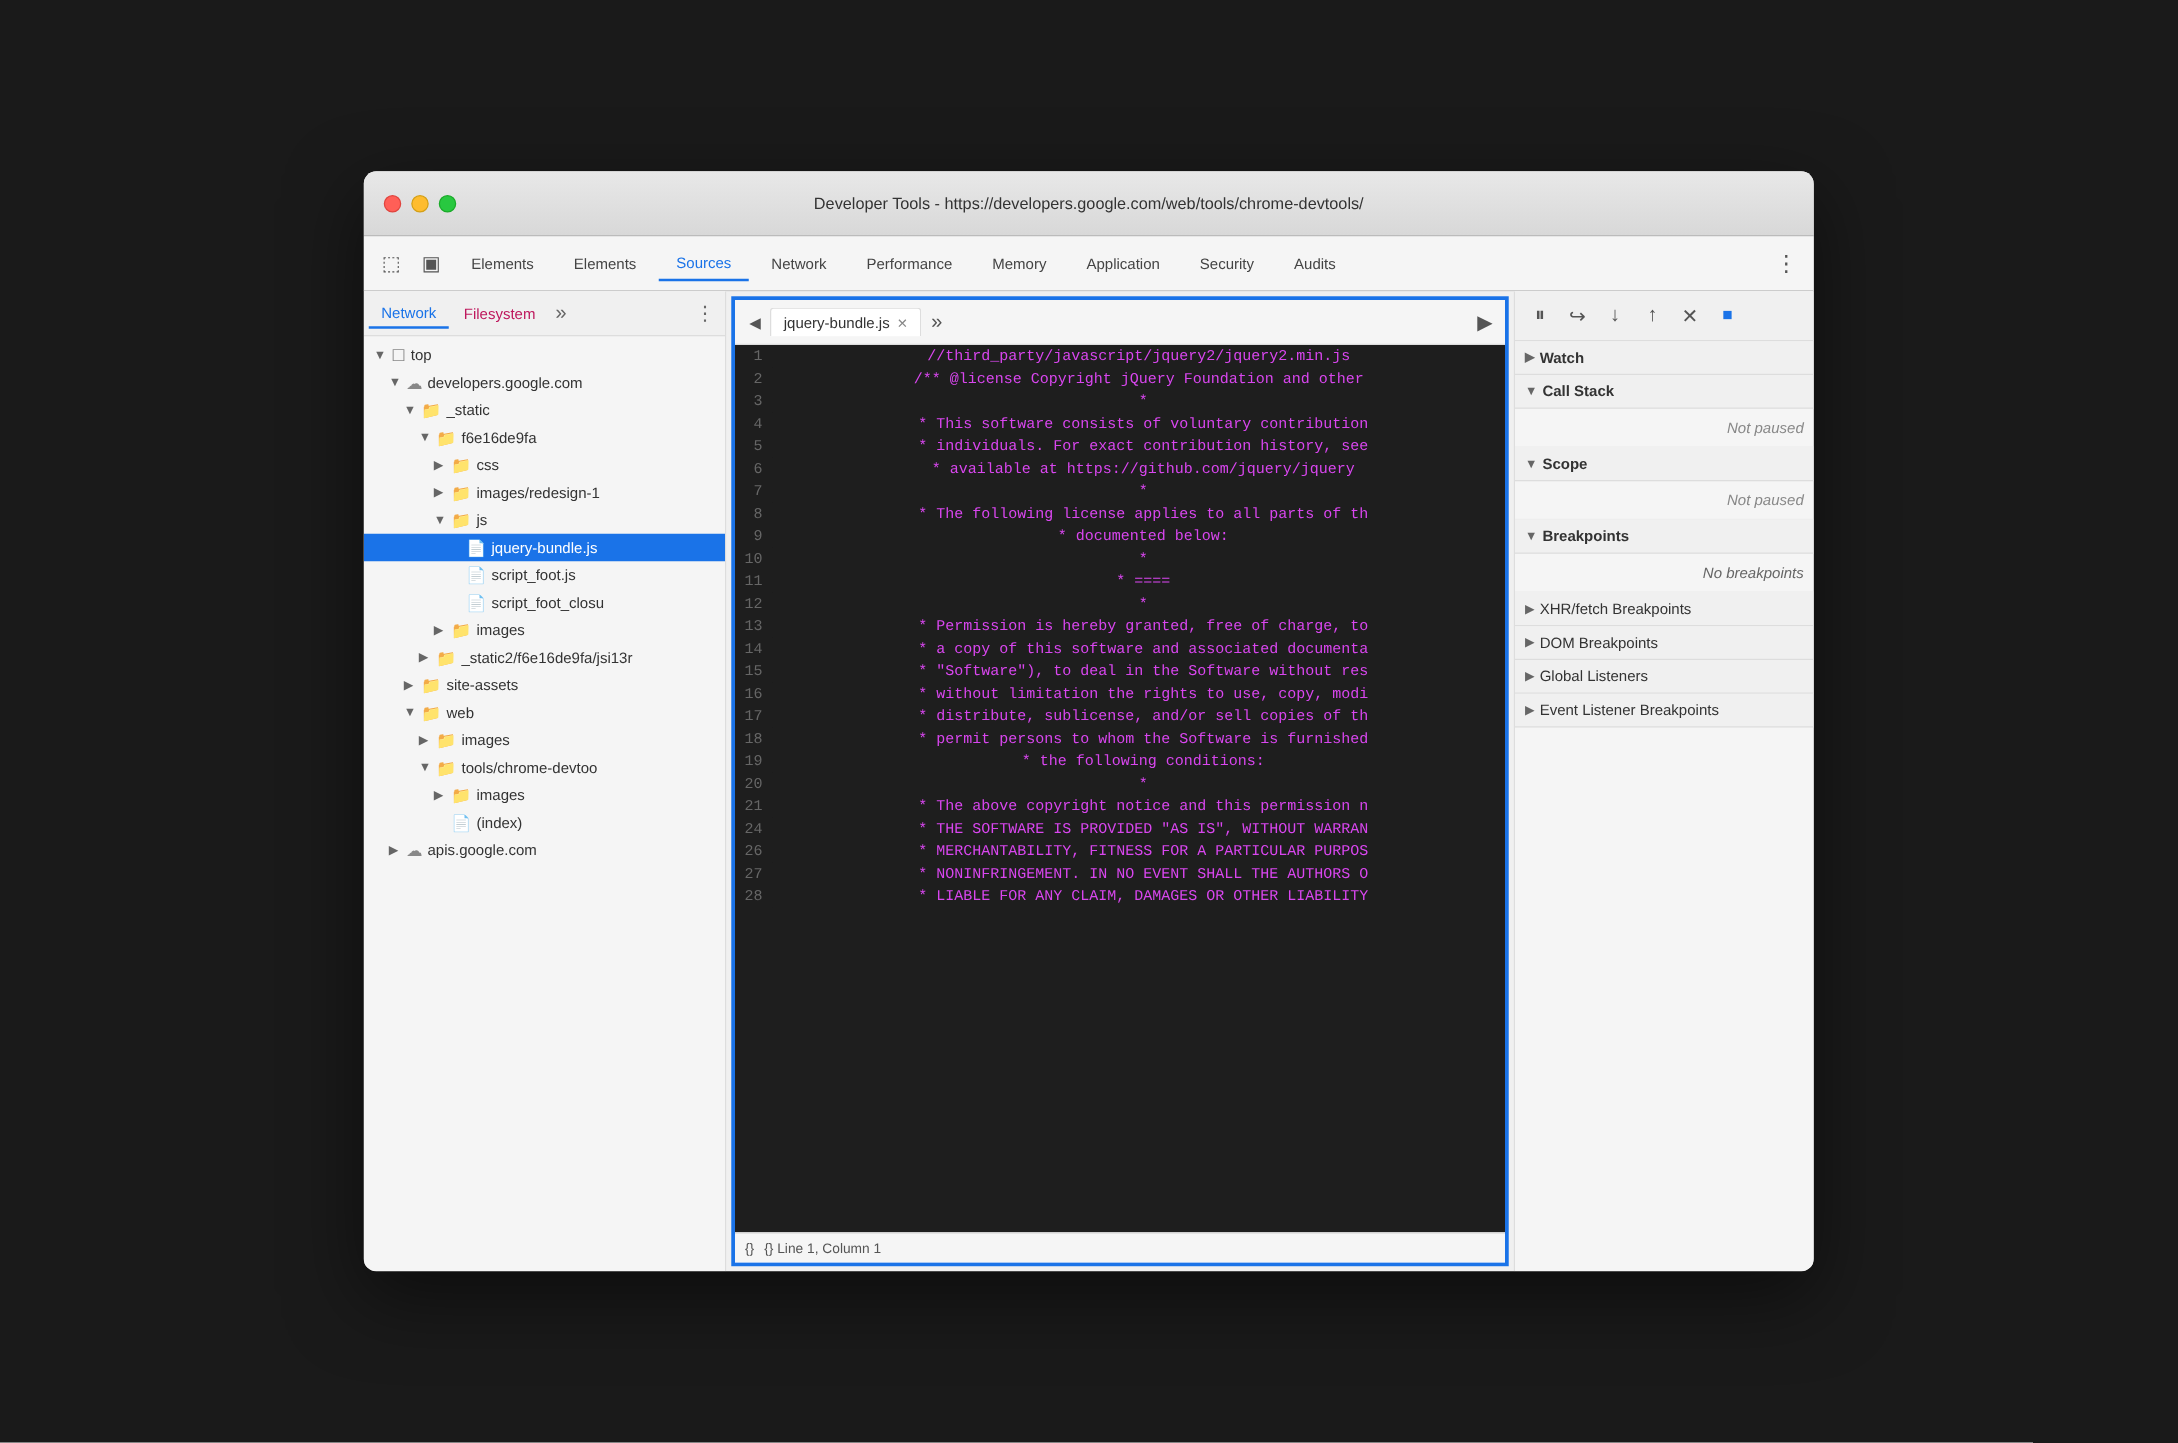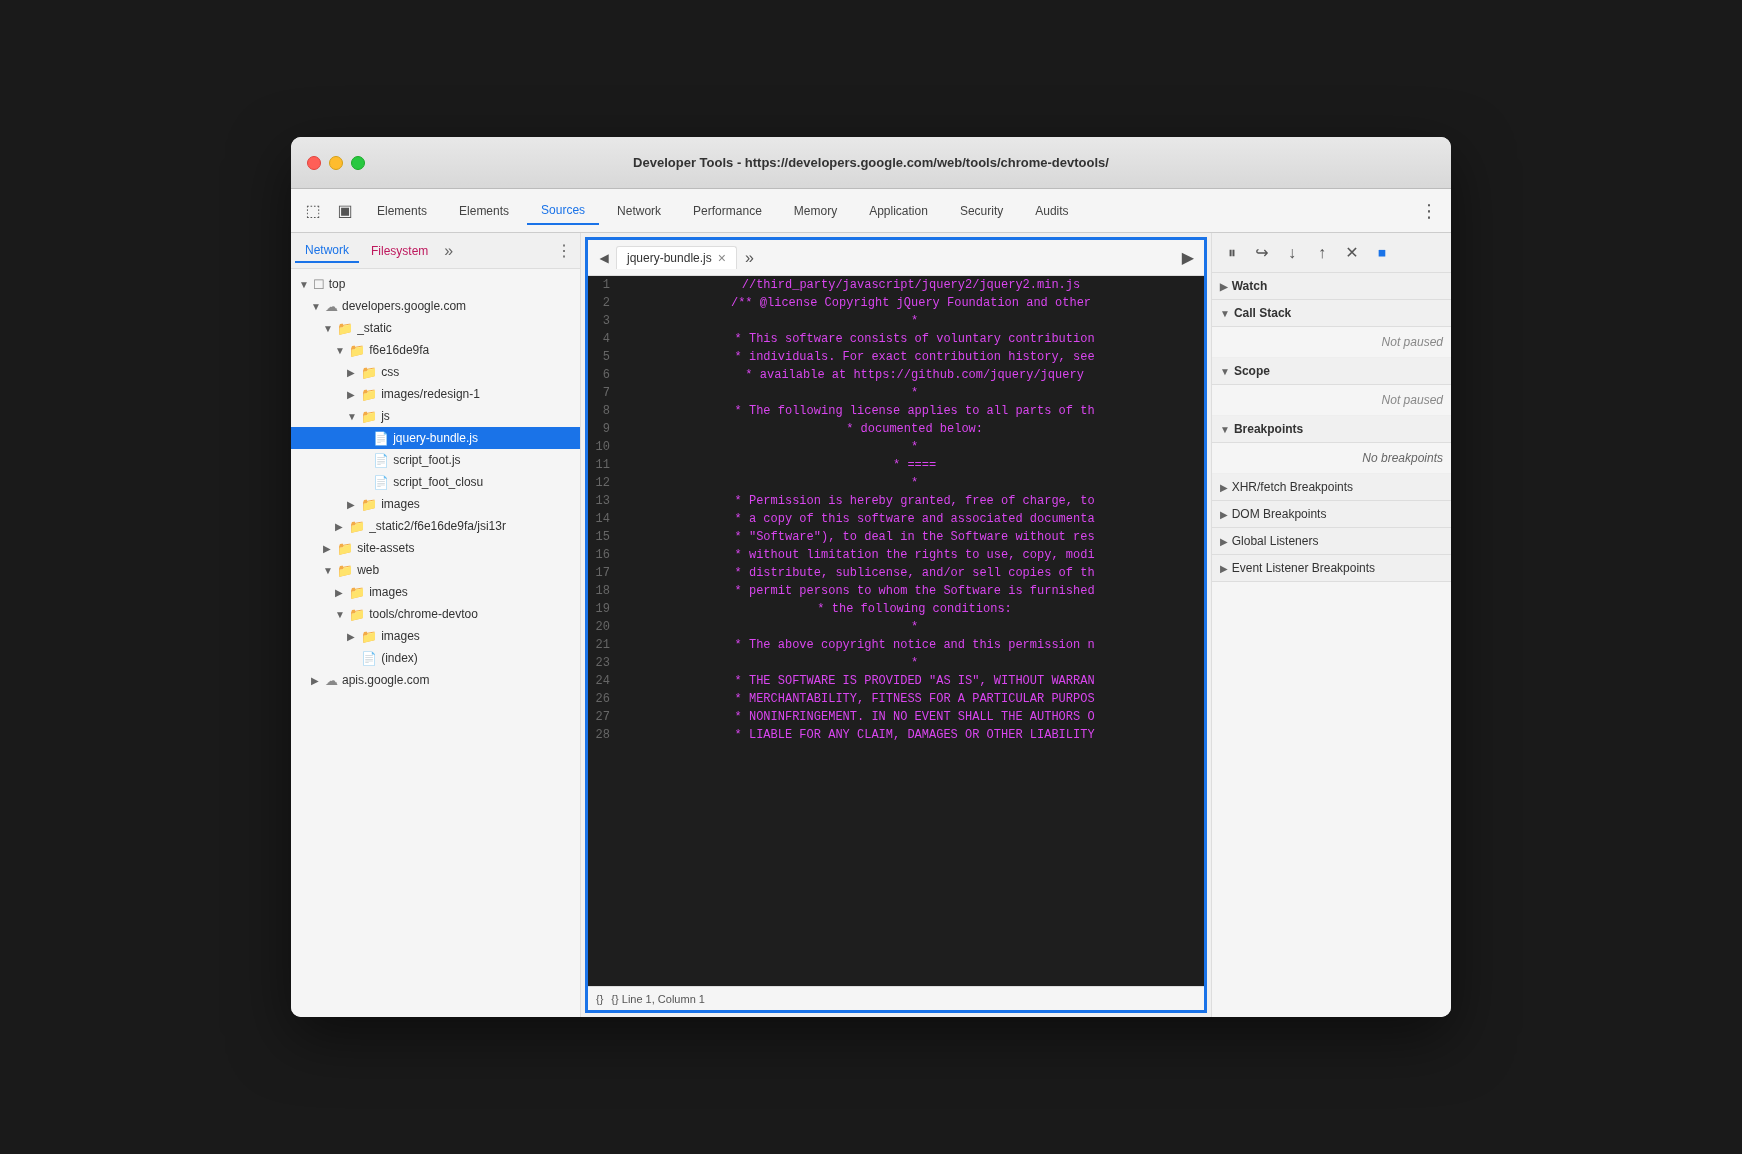--- a/index.html
+++ b/index.html
@@ -46,21 +46,21 @@
     }
     .traffic-light.close { background: #ff5f57; border: 1px solid #e0443e; }
     .traffic-light.minimize { background: #febc2e; border: 1px solid #d4a017; }
     .traffic-light.maximize { background: #28c840; border: 1px solid #1aab29; }
     .title-bar-text {
       position: absolute;
       left: 50%;
       transform: translateX(-50%);
       font-size: 13px;
       color: #333;
-      font-weight: 700;
+      font-weight: 400;
       white-space: nowrap;
     }
     
     .devtools-tabs {
       background: #f5f5f5;
       height: 44px;
       display: flex;
       align-items: center;
       border-bottom: 1px solid #ccc;
       padding: 0 8px;
@@ -676,24 +676,20 @@
               </tr>
               <tr>
                 <td class="code-line-num">20</td>
                 <td class="code-line-content"> *</td>
               </tr>
               <tr>
                 <td class="code-line-num">21</td>
                 <td class="code-line-content"> * The above copyright notice and this permission n</td>
               </tr>
               <tr>
-                <td class="code-line-num">23</td>
-                <td class="code-line-content"> *</td>
-              </tr>
-              <tr>
                 <td class="code-line-num">24</td>
                 <td class="code-line-content"> * THE SOFTWARE IS PROVIDED "AS IS", WITHOUT WARRAN</td>
               </tr>
               <tr>
                 <td class="code-line-num">26</td>
                 <td class="code-line-content"> * MERCHANTABILITY, FITNESS FOR A PARTICULAR PURPOS</td>
               </tr>
               <tr>
                 <td class="code-line-num">27</td>
                 <td class="code-line-content"> * NONINFRINGEMENT. IN NO EVENT SHALL THE AUTHORS O</td>

